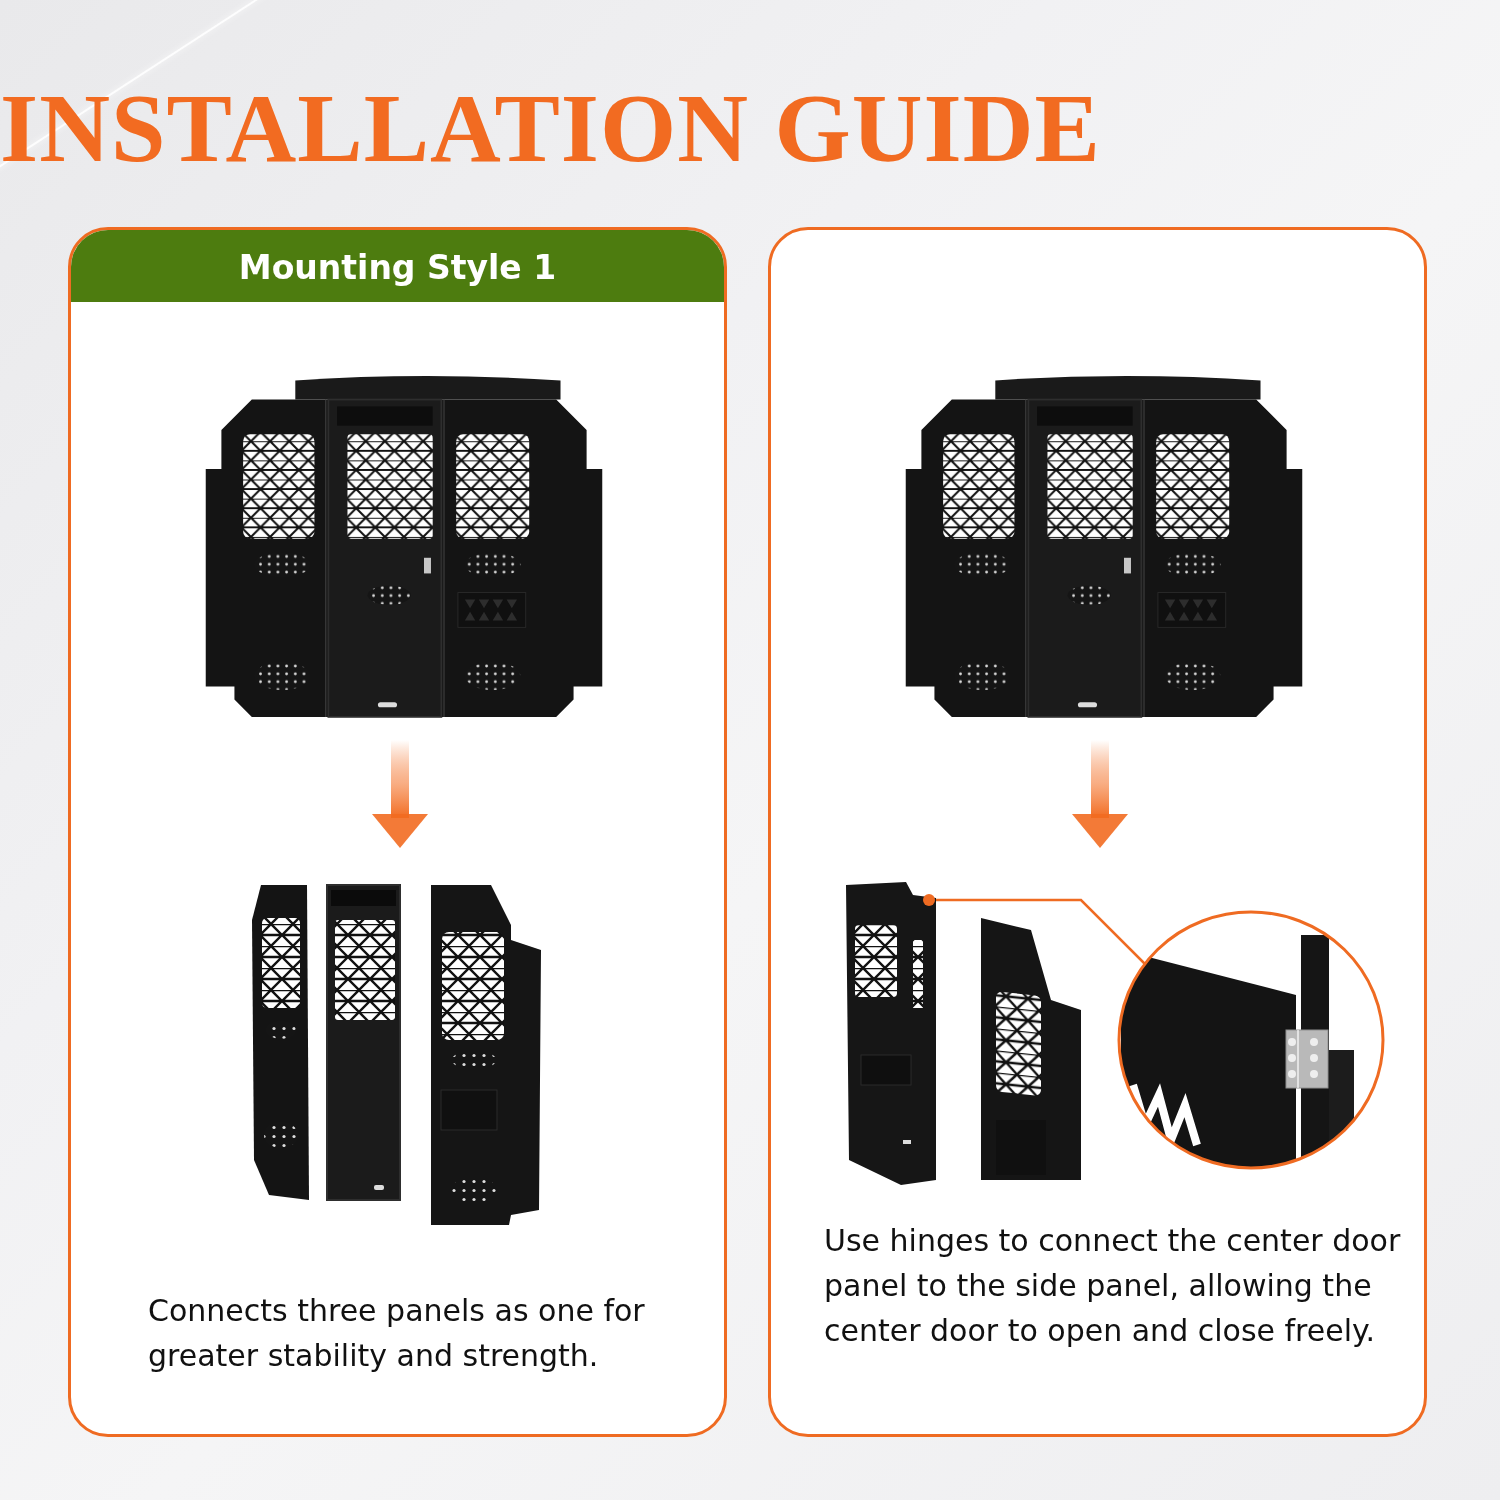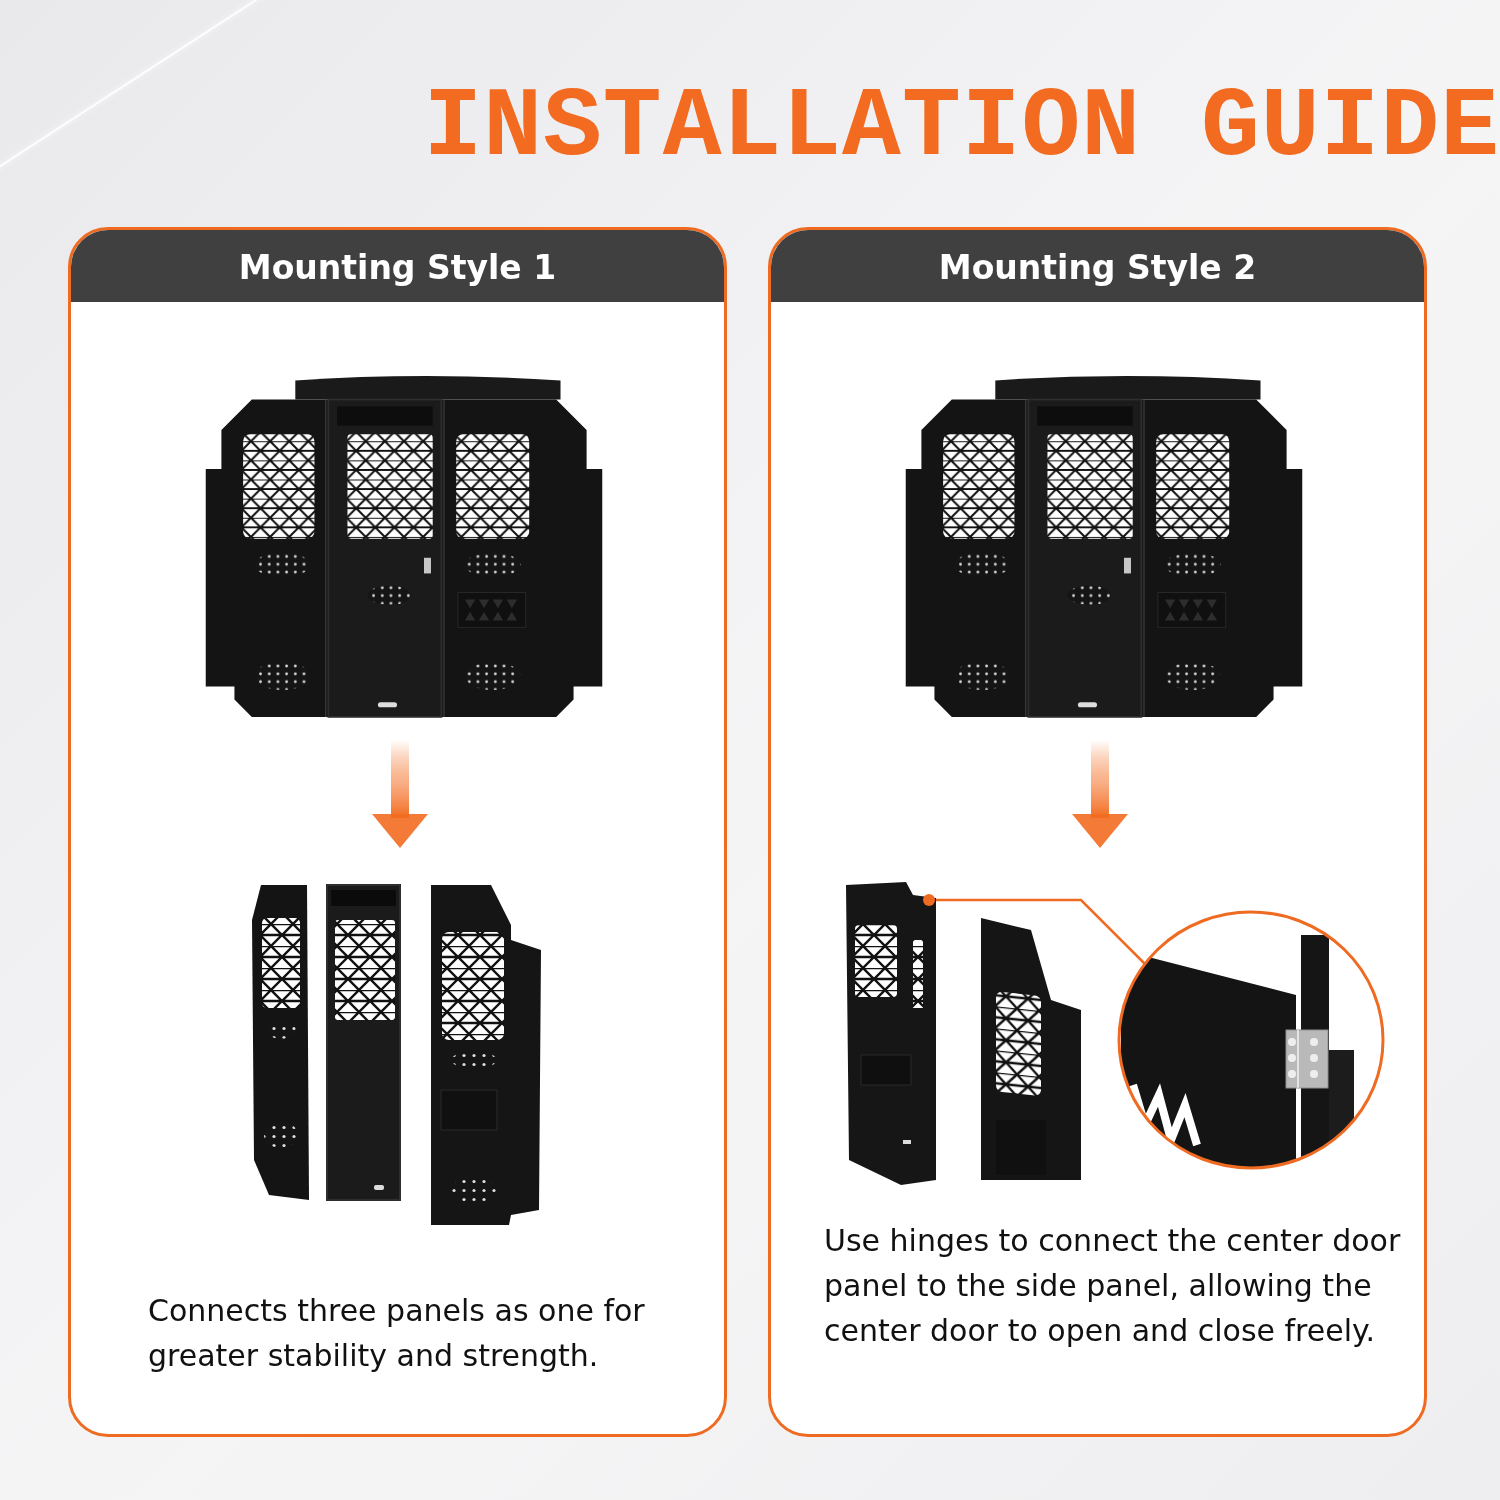--- a/index.html
+++ b/index.html
@@ -1,27 +1,27 @@
 <!DOCTYPE html>
 <html><head>
 <meta charset="utf-8">
 <style>
   html,body{margin:0;padding:0;}
   body{width:1500px;height:1500px;position:relative;overflow:hidden;
     background:linear-gradient(135deg,#e9e9eb 0%,#f1f1f3 35%,#f5f5f6 55%,#eeeef0 100%);
     font-family:"DejaVu Sans","Liberation Sans",sans-serif;}
   .sheen{position:absolute;left:-100px;top:230px;width:1100px;height:2px;background:rgba(255,255,255,.9);
     transform:rotate(-33deg);transform-origin:0 0;box-shadow:0 0 6px rgba(255,255,255,.9);}
-  .title{position:absolute;left:0;top:78px;width:1500px;text-align:right;color:#f26b21;
-    font-family:Liberation Mono, monospace;font-weight:bold;font-size:98px;letter-spacing:1px;line-height:100px;}
+  .title{position:absolute;left:0;top:78px;width:1500px;text-align:left;color:#f26b21;
+    font-family:Liberation Serif, serif;font-weight:bold;font-size:98px;letter-spacing:1px;line-height:100px;}
   .card{position:absolute;top:227px;width:653px;height:1204px;border:3px solid #ef6b22;border-radius:40px;
     background:#fff;overflow:hidden;}
   .card.c1{left:68px;}
   .card.c2{left:768px;}
-  .card-head{height:72px;background:#404040;color:#fff;text-align:center;font-weight:bold;font-size:33px;line-height:76px;
+  .card-head{height:72px;background:#4d7c0f;color:#fff;text-align:center;font-weight:bold;font-size:33px;line-height:76px;
     font-family:"DejaVu Sans",sans-serif;}
   .desc{position:absolute;color:#111;font-size:30px;line-height:45px;font-family:"DejaVu Sans",sans-serif;}
   .c1 .desc{left:77px;top:1058px;width:580px;}
   .c2 .desc{left:53px;top:988px;width:580px;}
   .illus{position:absolute;}
   .arrow{position:absolute;}
 </style>
 </head>
 <body>
 
@@ -110,21 +110,20 @@
       <ellipse cx="225" cy="180" rx="22" ry="10" fill="url(#dots)"></ellipse>
       <rect x="192" y="210" width="56" height="40" fill="#101010" stroke="#2b2b2b"></rect>
       <ellipse cx="225" cy="310" rx="22" ry="14" fill="url(#dots)"></ellipse>
     </svg>
   </div>
 
   <div class="desc">Connects three panels as one for greater stability and strength.</div>
 </div>
 
 <div class="card c2">
-  <div class="card-head">Mounting Style 2</div>
 
   <div class="illus" style="left:133px;top:108px;">
     <svg width="400" height="410" viewBox="-10 0 460 410">
       <use href="#partition"></use>
     </svg>
   </div>
 
   <div class="arrow" style="left:301px;top:510px;">
     <svg width="56" height="110" viewBox="0 0 56 110">
       <rect x="19" y="0" width="18" height="78" fill="url(#arrowGrad)"></rect>

